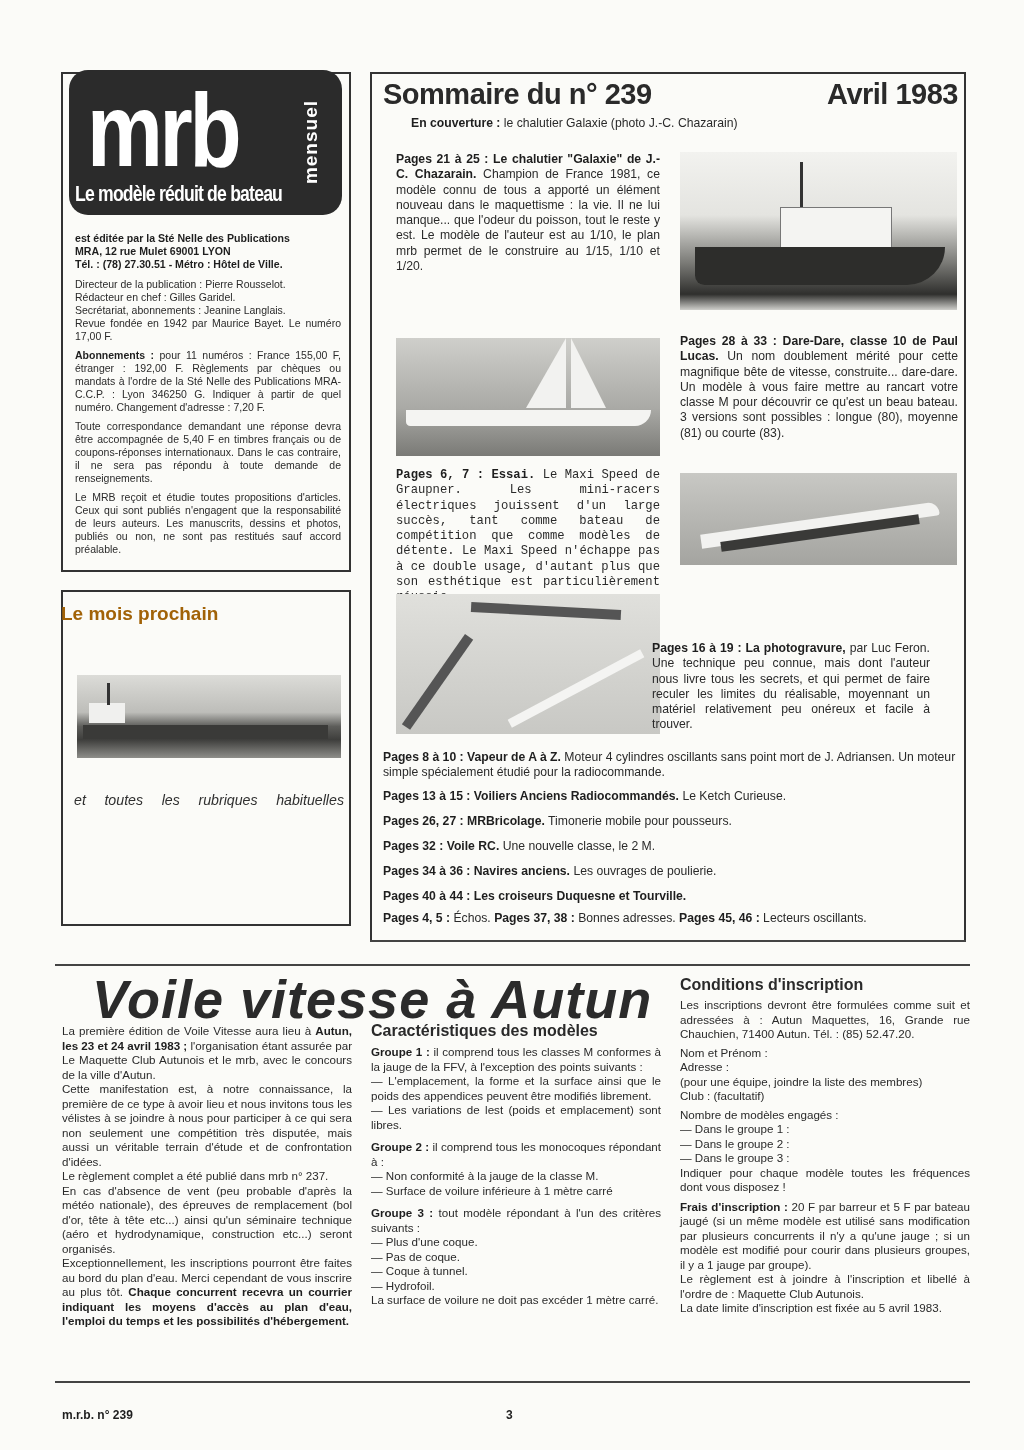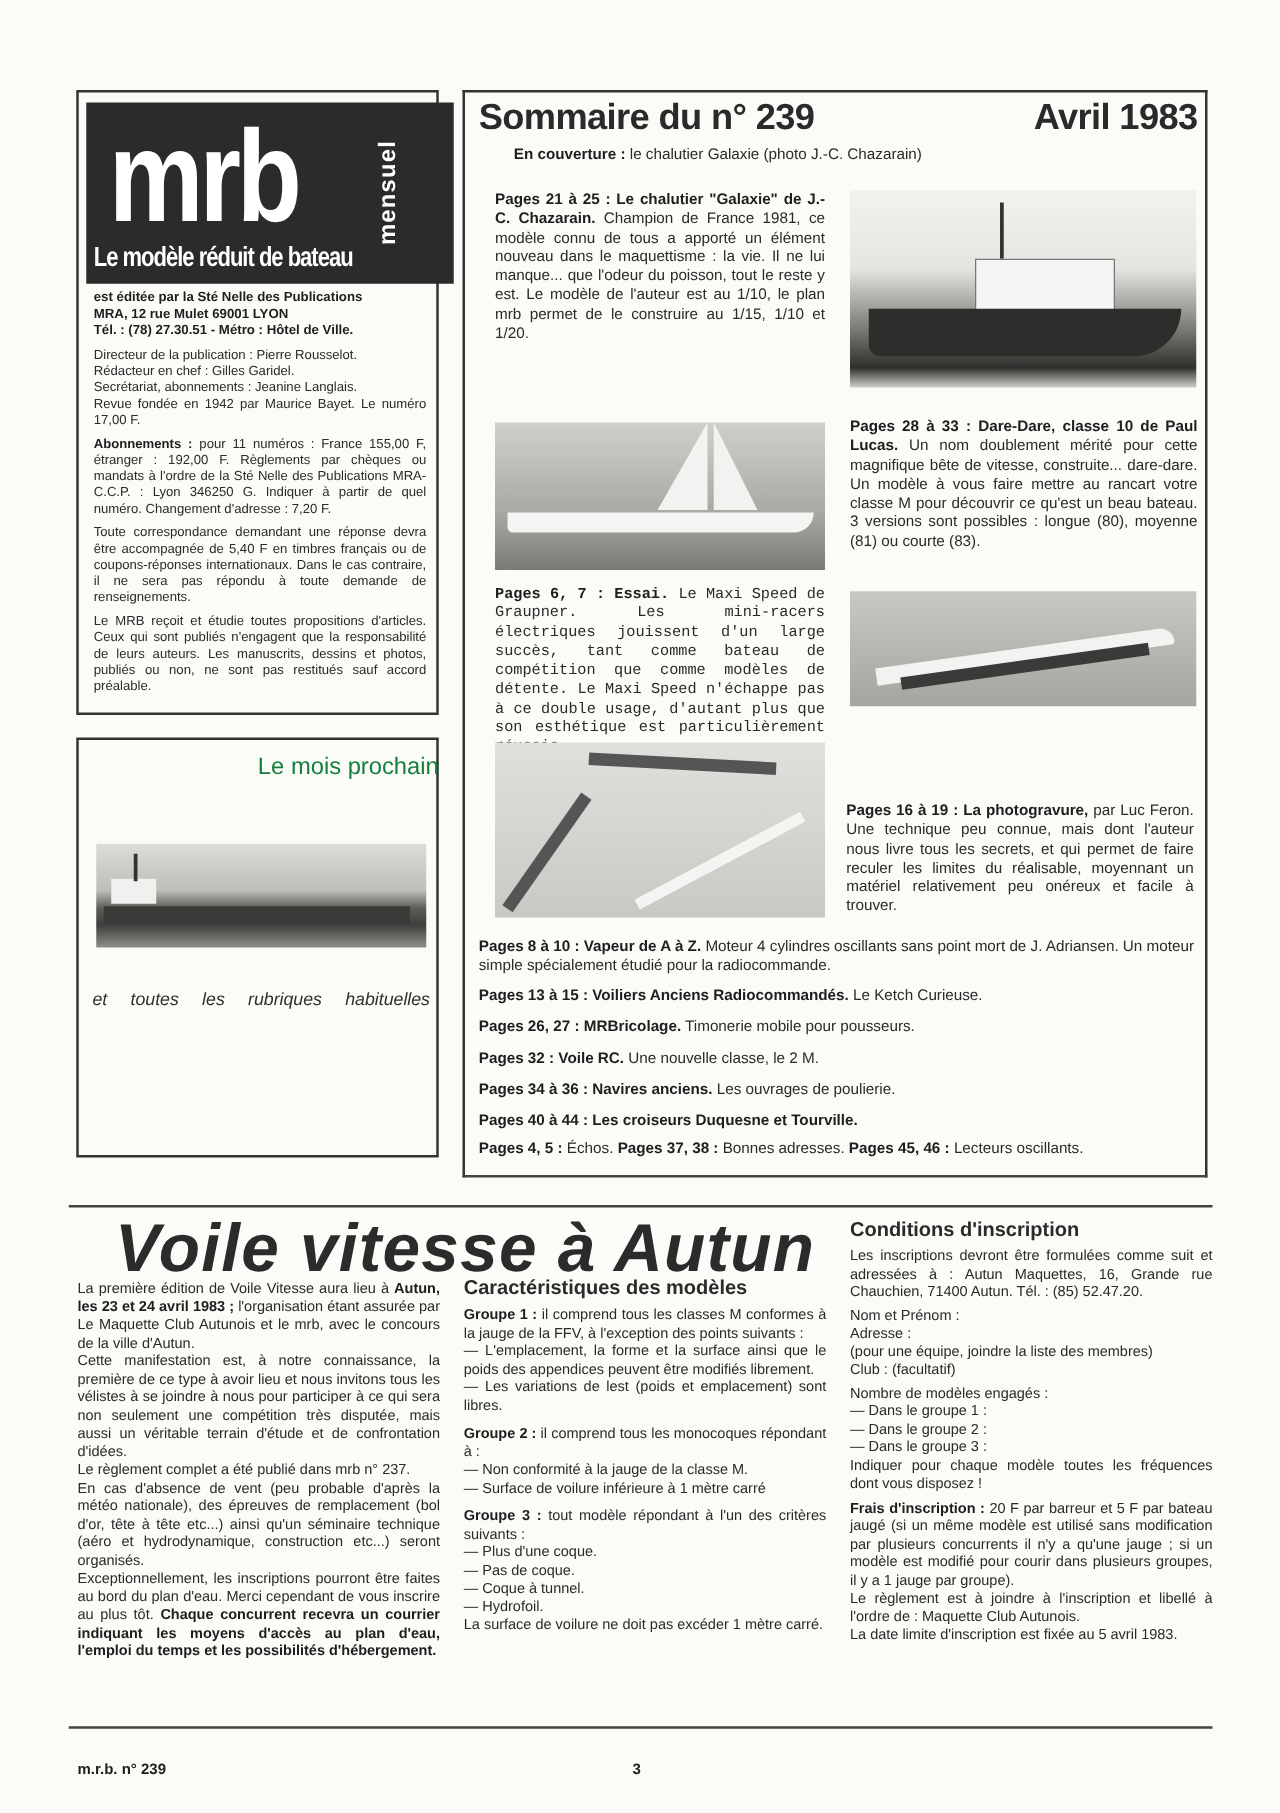--- a/index.html
+++ b/index.html
@@ -5,21 +5,21 @@
   html, body { margin: 0; padding: 0; }
   body { width: 1024px; height: 1450px; background: #fbfbf8; position: relative; overflow: hidden;
          font-family: "Liberation Sans", sans-serif; color: #2a2a2a; }
   .abs { position: absolute; }
   .box { position: absolute; border: 2px solid #333; box-sizing: border-box; }
   p { margin: 0; }
   .just { text-align: justify; }
   b, .b { font-weight: bold; color: #1e1e1e; }
 
   
-  .masthead { position: absolute; left: 69px; top: 82px; width: 294px; height: 145px; background: #2b2b2b; }
+  .masthead { position: absolute; left: 69px; top: 70px; width: 273px; height: 145px; background: #2b2b2b; border-radius: 19px; }
   .mrb-logo { position: absolute; left: 18px; top: 8px; font-family: "Liberation Sans", sans-serif; font-weight: bold;
               color: #fff; font-size: 104px; letter-spacing: -4px; line-height: 1; transform: scaleX(0.82); transform-origin: left top; }
   .mensuel { position: absolute; left: 231px; top: 30px; color: #fff; font-weight: bold; font-size: 19px;
              writing-mode: vertical-rl; transform: rotate(180deg); letter-spacing: 1px; }
   .tagline { position: absolute; left: 6px; top: 111px; color: #fff; font-weight: bold; font-size: 22px;
              letter-spacing: -1px; white-space: nowrap; transform: scaleX(0.80); transform-origin: left top; }
 
   .small { font-size: 10.5px; line-height: 13px; }
   .med { font-size: 11.6px; line-height: 14.5px; }
   .summary-text { font-size: 12.2px; line-height: 15.3px; }
@@ -52,21 +52,21 @@
   <p class="small just">Revue fondée en 1942 par Maurice Bayet. Le numéro 17,00 F.</p>
   <div style="height:6px"></div>
   <p class="small just"><span class="b">Abonnements :</span> <span>pour 11 numéros : France 155,00 F, étranger : 192,00 F. Règlements par chèques ou mandats à l'ordre de la Sté Nelle des Publications MRA-C.C.P. : Lyon 346250 G. Indiquer à partir de quel numéro. Changement d'adresse : 7,20 F.</span></p>
   <div style="height:6px"></div>
   <p class="small just">Toute correspondance demandant une réponse devra être accompagnée de 5,40 F en timbres français ou de coupons-réponses internationaux. Dans le cas contraire, il ne sera pas répondu à toute demande de renseignements.</p>
   <div style="height:6px"></div>
   <p class="small just">Le MRB reçoit et étudie toutes propositions d'articles. Ceux qui sont publiés n'engagent que la responsabilité de leurs auteurs. Les manuscrits, dessins et photos, publiés ou non, ne sont pas restitués sauf accord préalable.</p>
 </div>
 
 <div class="box" style="left:61px; top:590px; width:290px; height:336px;"></div>
-<div class="abs" style="left:61px; top:603px; width:290px; text-align:right; font-weight:normal; font-size:19px; color:#15803d;">Le mois prochain</div>
+<div class="abs" style="left:61px; top:603px; width:290px; text-align:left; font-weight:bold; font-size:19px; color:#a16207;">Le mois prochain</div>
 <div class="photo" style="left:77px; top:675px; width:264px; height:83px; background:linear-gradient(180deg,#dcdcd8 0%,#bdbdb9 45%,#5d5d5a 62%,#3e3e3c 78%,#8e8e8a 100%);">
   <div style="position:absolute; left:12px; top:28px; width:36px; height:20px; background:#f0f0ee;"></div>
   <div style="position:absolute; left:30px; top:8px; width:3px; height:22px; background:#333;"></div>
   <div style="position:absolute; left:6px; top:50px; width:245px; height:14px; background:#3a3a38;"></div>
 </div>
 <div class="abs" style="left:74px; top:792px; width:270px; font-style:italic; font-size:14.2px; line-height:17px; color:#2f2f2f;">
   <p style="text-align:justify; text-align-last:justify;">et toutes les rubriques habituelles</p>
 </div>
 
 <div class="box" style="left:370px; top:72px; width:596px; height:870px; border-bottom:none;"></div>
@@ -104,21 +104,21 @@
 <div class="photo" style="left:680px; top:473px; width:277px; height:92px; background:linear-gradient(180deg,#c8c8c4 0%,#a4a4a0 100%);">
   <div style="position:absolute; left:20px; top:45px; width:240px; height:14px; background:#f2f2f0; border-radius:0 40px 10px 0; transform:rotate(-8deg);"></div>
   <div style="position:absolute; left:40px; top:55px; width:200px; height:10px; background:#3a3a38; transform:rotate(-8deg);"></div>
 </div>
 
 <div class="photo" style="left:396px; top:594px; width:264px; height:140px; background:linear-gradient(180deg,#e0e0dc 0%,#c8c8c4 100%);">
   <div style="position:absolute; left:10px; top:30px; width:110px; height:10px; background:#555; transform:rotate(-55deg); transform-origin:left center; top:128px;"></div>
   <div style="position:absolute; left:75px; top:12px; width:150px; height:10px; background:#555; transform:rotate(3deg);"></div>
   <div style="position:absolute; left:105px; top:90px; width:150px; height:9px; background:#f4f4f2; transform:rotate(-28deg);"></div>
 </div>
-<div class="abs summary-text just" style="left:677px; top:641px; width:278px;">
+<div class="abs summary-text just" style="left:652px; top:641px; width:278px;">
   <span class="b">Pages 16 à 19 : La photogravure,</span>
   <span>par Luc Feron. Une technique peu connue, mais dont l'auteur nous livre tous les secrets, et qui permet de faire reculer les limites du réalisable, moyennant un matériel relativement peu onéreux et facile à trouver.</span>
 </div>
 
 <div class="abs summary-text" style="left:383px; top:750px; width:575px;">
   <p style="margin-bottom:8px;"><span class="b">Pages 8 à 10 : Vapeur de A à Z.</span> <span>Moteur 4 cylindres oscillants sans point mort de J. Adriansen. Un moteur simple spécialement étudié pour la radiocommande.</span></p>
   <p style="margin-bottom:10px;"><span class="b">Pages 13 à 15 : Voiliers Anciens Radiocommandés.</span> <span>Le Ketch Curieuse.</span></p>
   <p style="margin-bottom:10px;"><span class="b">Pages 26, 27 : MRBricolage.</span> <span>Timonerie mobile pour pousseurs.</span></p>
   <p style="margin-bottom:10px;"><span class="b">Pages 32 : Voile RC.</span> <span>Une nouvelle classe, le 2 M.</span></p>
   <p style="margin-bottom:9px;"><span class="b">Pages 34 à 36 : Navires anciens.</span> <span>Les ouvrages de poulierie.</span></p>

